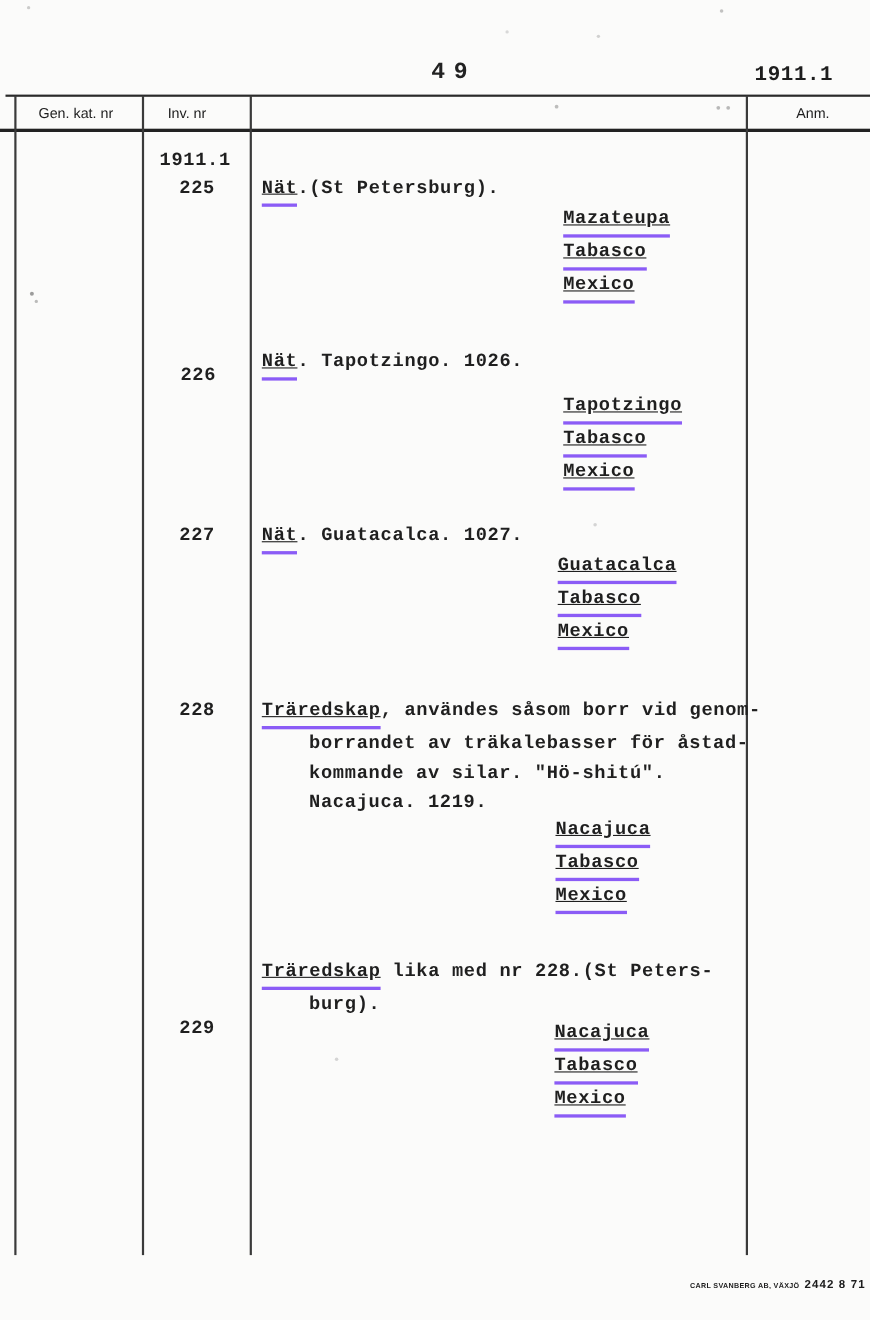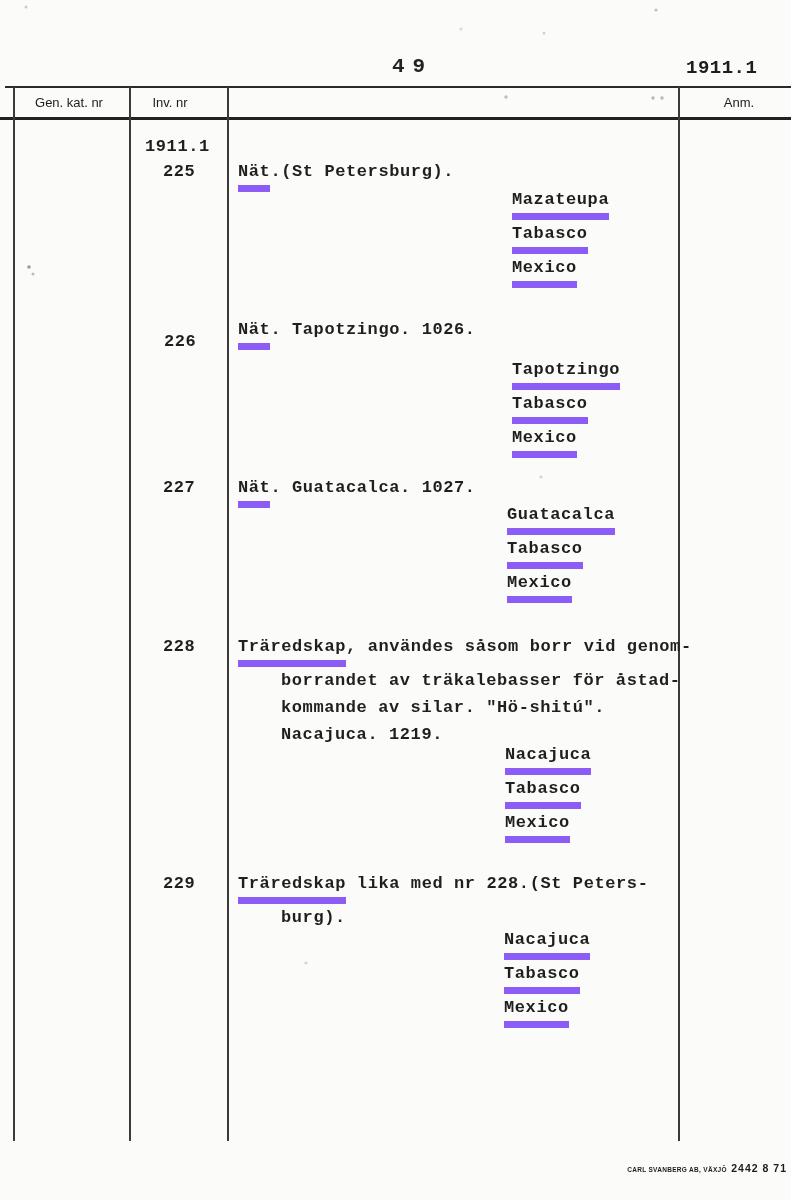--- a/index.html
+++ b/index.html
@@ -14,22 +14,23 @@
   .tw {
     font-family:"Liberation Mono", monospace;
     font-weight:bold;
     color:#1f1f1f;
     font-size:17px;
     letter-spacing:0.6px;
     white-space:nowrap;
   }
   .u {
     display:inline-block;
-    border-bottom:7px solid #8b5cf6;
+    border-bottom:3px solid #8b5cf6;
     padding-bottom:0px;
+    text-decoration:underline;
   }
   
   .hline { position:absolute; background:#2a2a2a; }
   .vline { position:absolute; background:#3a3a3a; width:2px; top:87px; height:1054px; }
   .hdr-label {
     position:absolute; top:95px;
     font-size:13px; color:#1c1c1c;
     text-align:center;
     font-family:"Liberation Sans", sans-serif;
   }
@@ -125,21 +126,21 @@
   <div class="cont"><span>borrandet av träkalebasser för åstad-</span></div>
   <div class="cont"><span>kommande av silar. "Hö-shitú".</span></div>
   <div class="cont"><span>Nacajuca. 1219.</span></div>
 </div>
 <div class="abs tw locs" style="left:505px; top:741px;">
   <div><span class="u">Nacajuca</span></div>
   <div><span class="u">Tabasco</span></div>
   <div><span class="u">Mexico</span></div>
 </div>
 
-<div class="abs tw" style="left:163px; top:874px;">229</div>
+<div class="abs tw" style="left:163px; top:926px;">229</div>
 <div class="abs tw desc" style="left:238px; top:870px;">
   <div><span class="u">Träredskap</span><span> lika med nr 228.(St Peters-</span></div>
   <div class="cont"><span>burg).</span></div>
 </div>
 <div class="abs tw locs" style="left:504px; top:926px;">
   <div><span class="u">Nacajuca</span></div>
   <div><span class="u">Tabasco</span></div>
   <div><span class="u">Mexico</span></div>
 </div>
 

